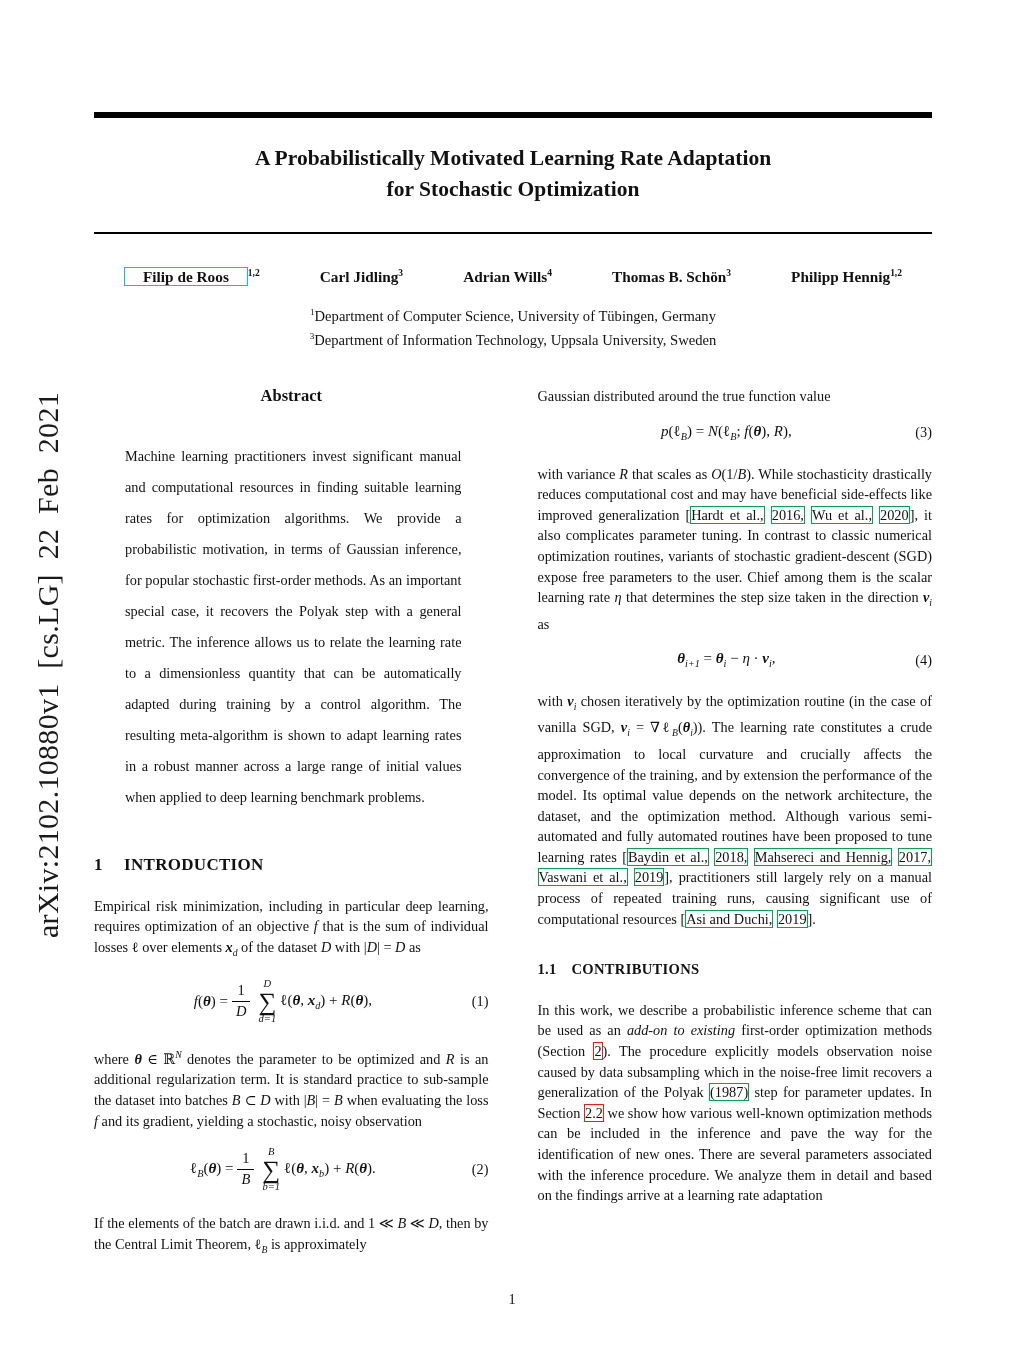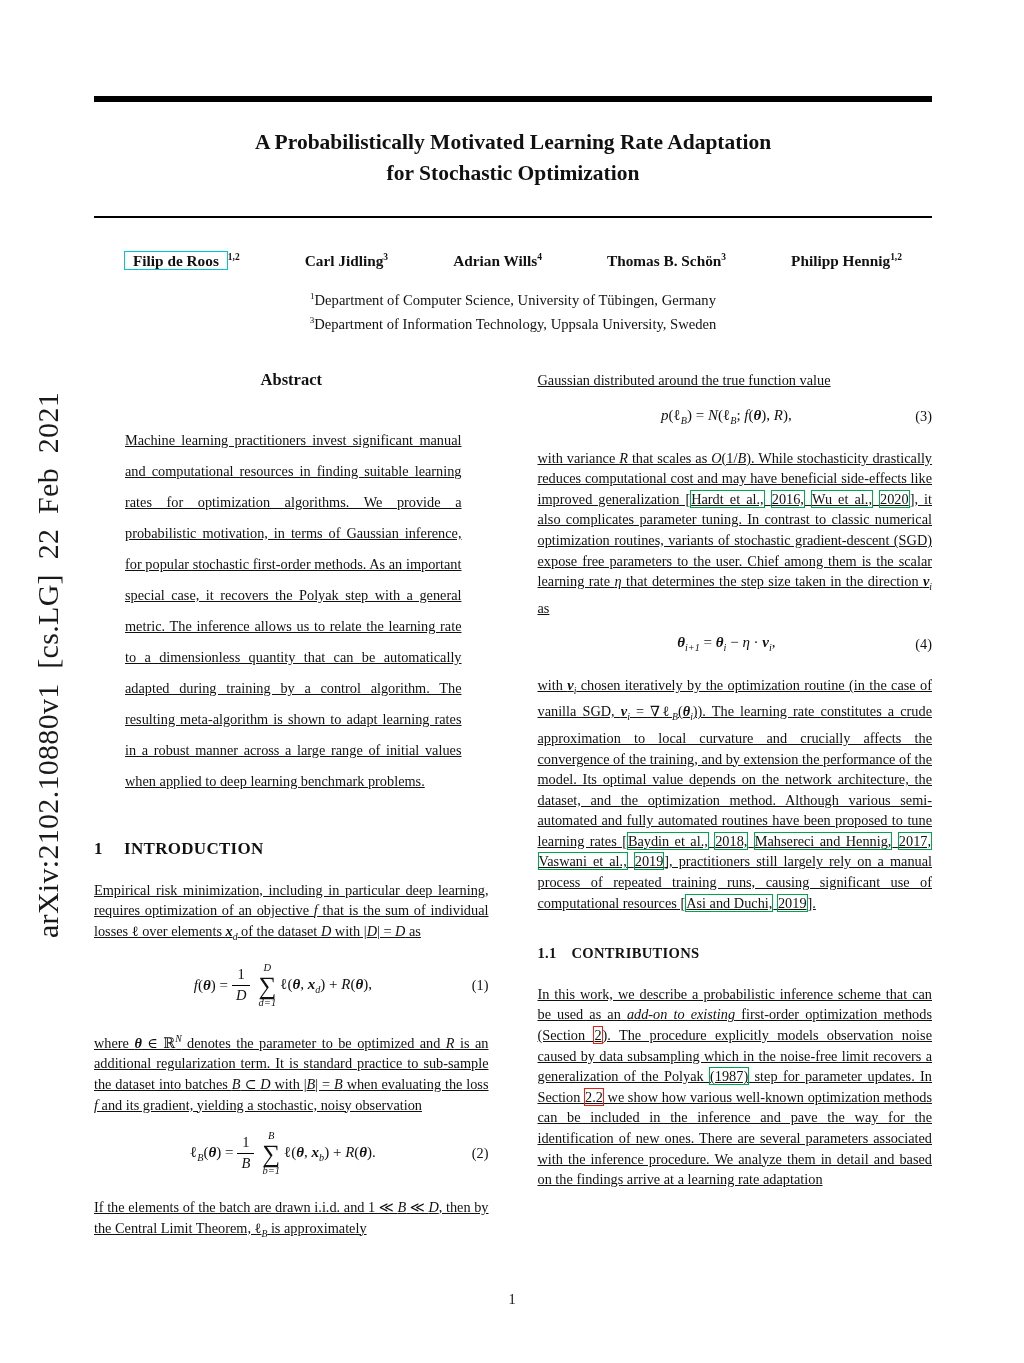--- a/index.html
+++ b/index.html
@@ -16,37 +16,37 @@
     position: absolute;
     top: 665px;
     left: 48px;
     transform: translate(-50%, -50%) rotate(-90deg);
     white-space: nowrap;
     font-size: 30px;
     color: #1a1a1a;
     word-spacing: 7px;
     letter-spacing: 0.3px;
   }
-  .content { position: absolute; left: 94px; top: 96px; width: 838px; }
+  .content { position: absolute; left: 94px; top: 112px; width: 838px; }
   .rule-thick { height: 6px; background: #000; }
   .rule-thin  { height: 1.5px; background: #000; margin-top: 27px; }
   .title { text-align: center; font-weight: bold; font-size: 21.5px; line-height: 31px; margin-top: 25px; }
   .authors {
     display: flex; justify-content: space-between;
     margin-top: 34px; padding: 0 30px;
     font-weight: bold; font-size: 15.3px;
   }
   .authors sup { font-size: 62%; }
-  .boxed-cyan { border: 1.6px solid var(--cyan, #00c4d9); padding: 0 8px; }
+  .boxed-cyan { border: 1.6px solid var(--cyan, #00c4d9); padding: 0 18px; }
   .affiliations { text-align: center; margin-top: 16px; font-size: 14.6px; line-height: 20.5px; }
   .affiliations sup { font-size: 62%; }
   .columns { display: flex; gap: 49px; margin-top: 36px; }
   .col { width: 403px; font-size: 14.3px; line-height: 20.6px; text-align: justify; }
   .abstract-heading { text-align: center; font-weight: bold; font-size: 16.5px; }
-  p { margin: 0; text-decoration: underline; }
+  p { margin: 0; }
   .abstract-text { margin-top: 34px; padding: 0 27px 0 31px; line-height: 31px; }
   h2.sec-heading, h3.sec-heading { display: flex; align-items: baseline; margin: 0; font-weight: bold; letter-spacing: 0.3px; }
   h2.sec-heading { font-size: 17px; margin-top: 42px; }
   h3.sec-heading { font-size: 14.6px; margin-top: 30px; }
   .sec-num { min-width: 30px; }
   .sec-num.sub { min-width: 34px; }
   .para { margin-top: 20px; }
   .col .para:first-child { margin-top: 0; }
   .equation { display: flex; align-items: center; margin: 15px 0; }
   .eq-body { flex: 1; display: flex; justify-content: center; align-items: center; font-size: 15px; line-height: 1.25; text-align: left; }

